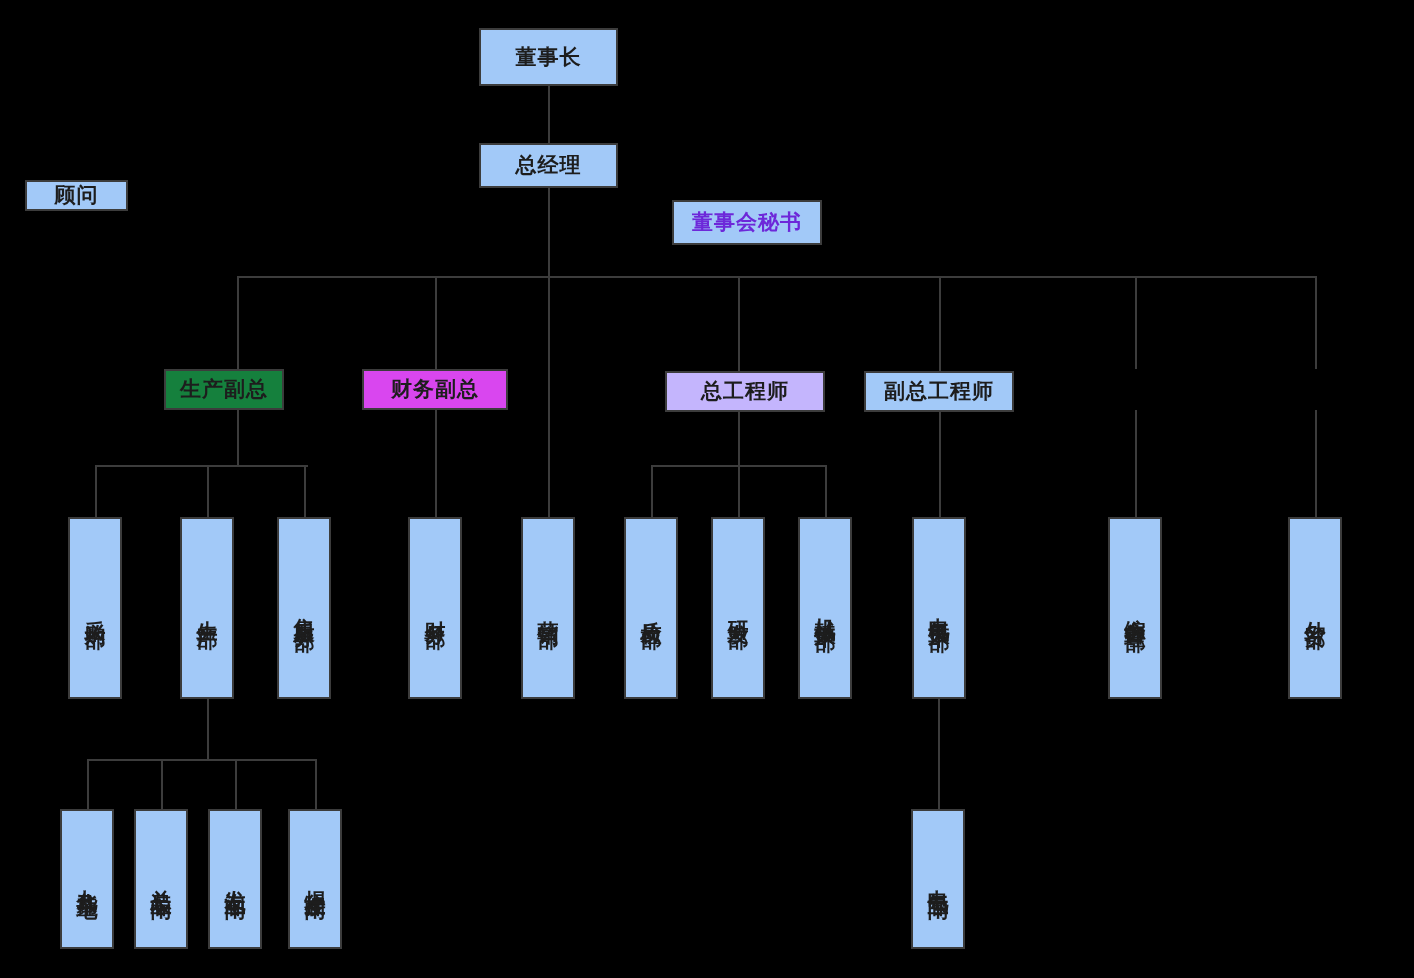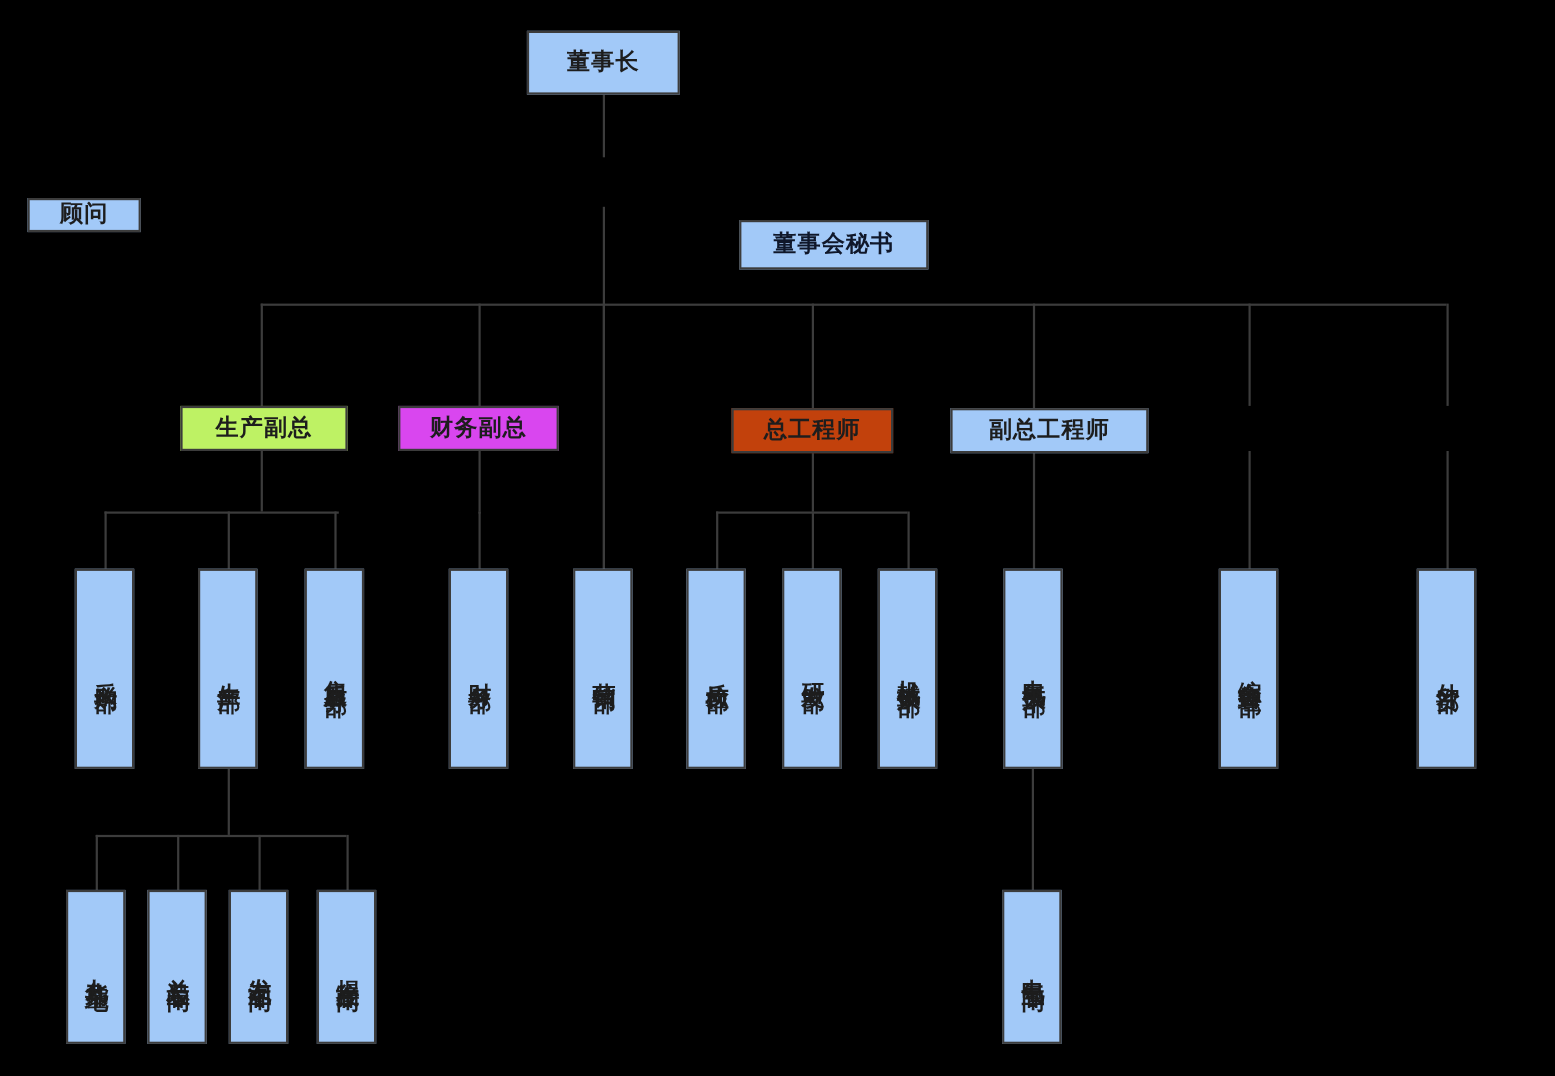--- a/index.html
+++ b/index.html
@@ -74,26 +74,27 @@
     <div class="conn v" style="left: 1135px; top: 410px; height: 107px; background: rgb(60, 60, 60);"></div>
     <div class="conn v" style="left: 1315px; top: 410px; height: 107px; background: rgb(60, 60, 60);"></div>
     <div class="conn v" style="left: 207px; top: 699px; height: 60px; background: rgb(60, 60, 60);"></div>
     <div class="conn h" style="left: 87px; top: 759px; width: 228px; background: rgb(60, 60, 60);"></div>
     <div class="conn v" style="left: 87px; top: 759px; height: 50px; background: rgb(60, 60, 60);"></div>
     <div class="conn v" style="left: 161px; top: 759px; height: 50px; background: rgb(60, 60, 60);"></div>
     <div class="conn v" style="left: 235px; top: 759px; height: 50px; background: rgb(60, 60, 60);"></div>
     <div class="conn v" style="left: 315px; top: 759px; height: 50px; background: rgb(60, 60, 60);"></div>
     <div class="conn v" style="left: 938px; top: 699px; height: 110px; background: rgb(60, 60, 60);"></div>
     <div class="node" style="left: 479px; top: 28px; width: 139px; height: 58px; background: rgb(162, 201, 248); border-color: rgb(60, 60, 60); color: rgb(29, 29, 29);">董事长</div>
+    <div class="node" style="left: 479px; top: 143px; width: 139px; height: 45px; background: rgb(162, 201, 248); border-color: rgb(60, 60, 60); color: rgb(29, 29, 29);">总经理</div>
     <div class="node" style="left: 25px; top: 180px; width: 103px; height: 31px; background: rgb(162, 201, 248); border-color: rgb(60, 60, 60); color: rgb(29, 29, 29);">顾问</div>
-    <div class="node" style="left: 672px; top: 200px; width: 172px; height: 45px; background: rgb(162, 201, 248); border-color: rgb(60, 60, 60); color: #0f172a;">董事会秘书</div>
-    <div class="node" style="left: 164px; top: 369px; width: 152px; height: 41px; background: #bef264; border-color: rgb(60, 60, 60); color: rgb(29, 29, 29);">生产副总</div>
+    <div class="node" style="left: 672px; top: 200px; width: 150px; height: 45px; background: rgb(162, 201, 248); border-color: rgb(60, 60, 60); color: #6d28d9;">董事会秘书</div>
+    <div class="node" style="left: 164px; top: 369px; width: 120px; height: 41px; background: #15803d; border-color: rgb(60, 60, 60); color: rgb(29, 29, 29);">生产副总</div>
     <div class="node" style="left: 362px; top: 369px; width: 146px; height: 41px; background: #d946ef; border-color: rgb(60, 60, 60); color: rgb(29, 29, 29);">财务副总</div>
-    <div class="node" style="left: 665px; top: 371px; width: 147px; height: 41px; background: #c2410c; border-color: rgb(60, 60, 60); color: rgb(29, 29, 29);">总工程师</div>
-    <div class="node" style="left: 864px; top: 371px; width: 180px; height: 41px; background: rgb(162, 201, 248); border-color: rgb(60, 60, 60); color: rgb(29, 29, 29);">副总工程师</div>
+    <div class="node" style="left: 665px; top: 371px; width: 160px; height: 41px; background: #c4b5fd; border-color: rgb(60, 60, 60); color: rgb(29, 29, 29);">总工程师</div>
+    <div class="node" style="left: 864px; top: 371px; width: 150px; height: 41px; background: rgb(162, 201, 248); border-color: rgb(60, 60, 60); color: rgb(29, 29, 29);">副总工程师</div>
     <div class="node vertical" style="left: 68px; top: 517px; width: 54px; height: 182px; background: rgb(162, 201, 248); border-color: rgb(60, 60, 60); color: rgb(29, 29, 29);">采购部</div>
     <div class="node vertical" style="left: 180px; top: 517px; width: 54px; height: 182px; background: rgb(162, 201, 248); border-color: rgb(60, 60, 60); color: rgb(29, 29, 29);">生产部</div>
     <div class="node vertical" style="left: 277px; top: 517px; width: 54px; height: 182px; background: rgb(162, 201, 248); border-color: rgb(60, 60, 60); color: rgb(29, 29, 29);">售后服务部</div>
     <div class="node vertical" style="left: 408px; top: 517px; width: 54px; height: 182px; background: rgb(162, 201, 248); border-color: rgb(60, 60, 60); color: rgb(29, 29, 29);">财务部</div>
     <div class="node vertical" style="left: 521px; top: 517px; width: 54px; height: 182px; background: rgb(162, 201, 248); border-color: rgb(60, 60, 60); color: rgb(29, 29, 29);">营销部</div>
     <div class="node vertical" style="left: 624px; top: 517px; width: 54px; height: 182px; background: rgb(162, 201, 248); border-color: rgb(60, 60, 60); color: rgb(29, 29, 29);">质检部</div>
     <div class="node vertical" style="left: 711px; top: 517px; width: 54px; height: 182px; background: rgb(162, 201, 248); border-color: rgb(60, 60, 60); color: rgb(29, 29, 29);">研发部</div>
     <div class="node vertical" style="left: 798px; top: 517px; width: 54px; height: 182px; background: rgb(162, 201, 248); border-color: rgb(60, 60, 60); color: rgb(29, 29, 29);">机械技术部</div>
     <div class="node vertical" style="left: 912px; top: 517px; width: 54px; height: 182px; background: rgb(162, 201, 248); border-color: rgb(60, 60, 60); color: rgb(29, 29, 29);">电气技术部</div>
     <div class="node vertical" style="left: 1108px; top: 517px; width: 54px; height: 182px; background: rgb(162, 201, 248); border-color: rgb(60, 60, 60); color: rgb(29, 29, 29);">综合管理部</div>

